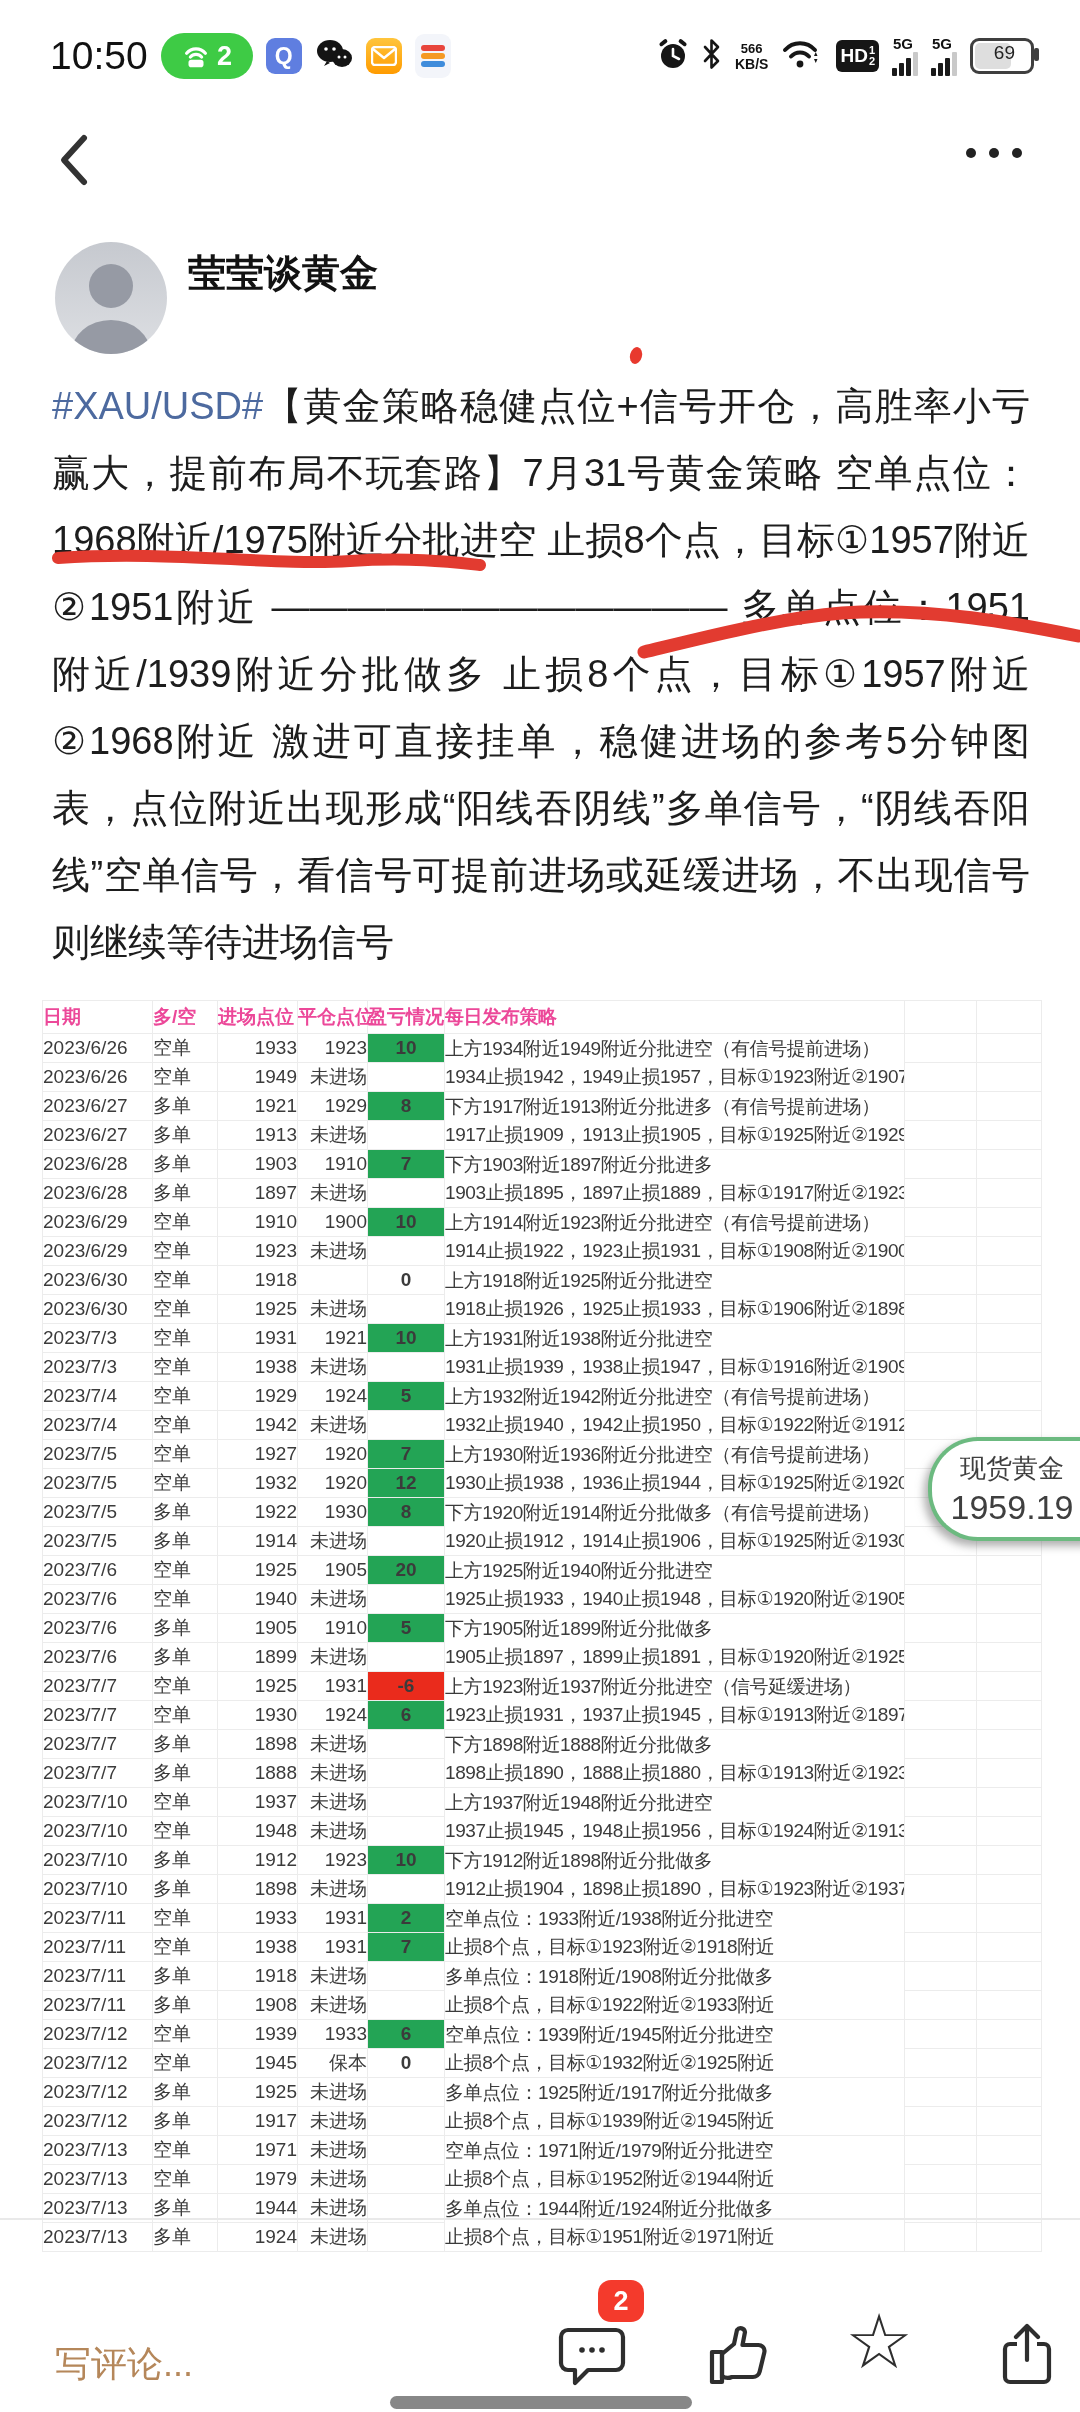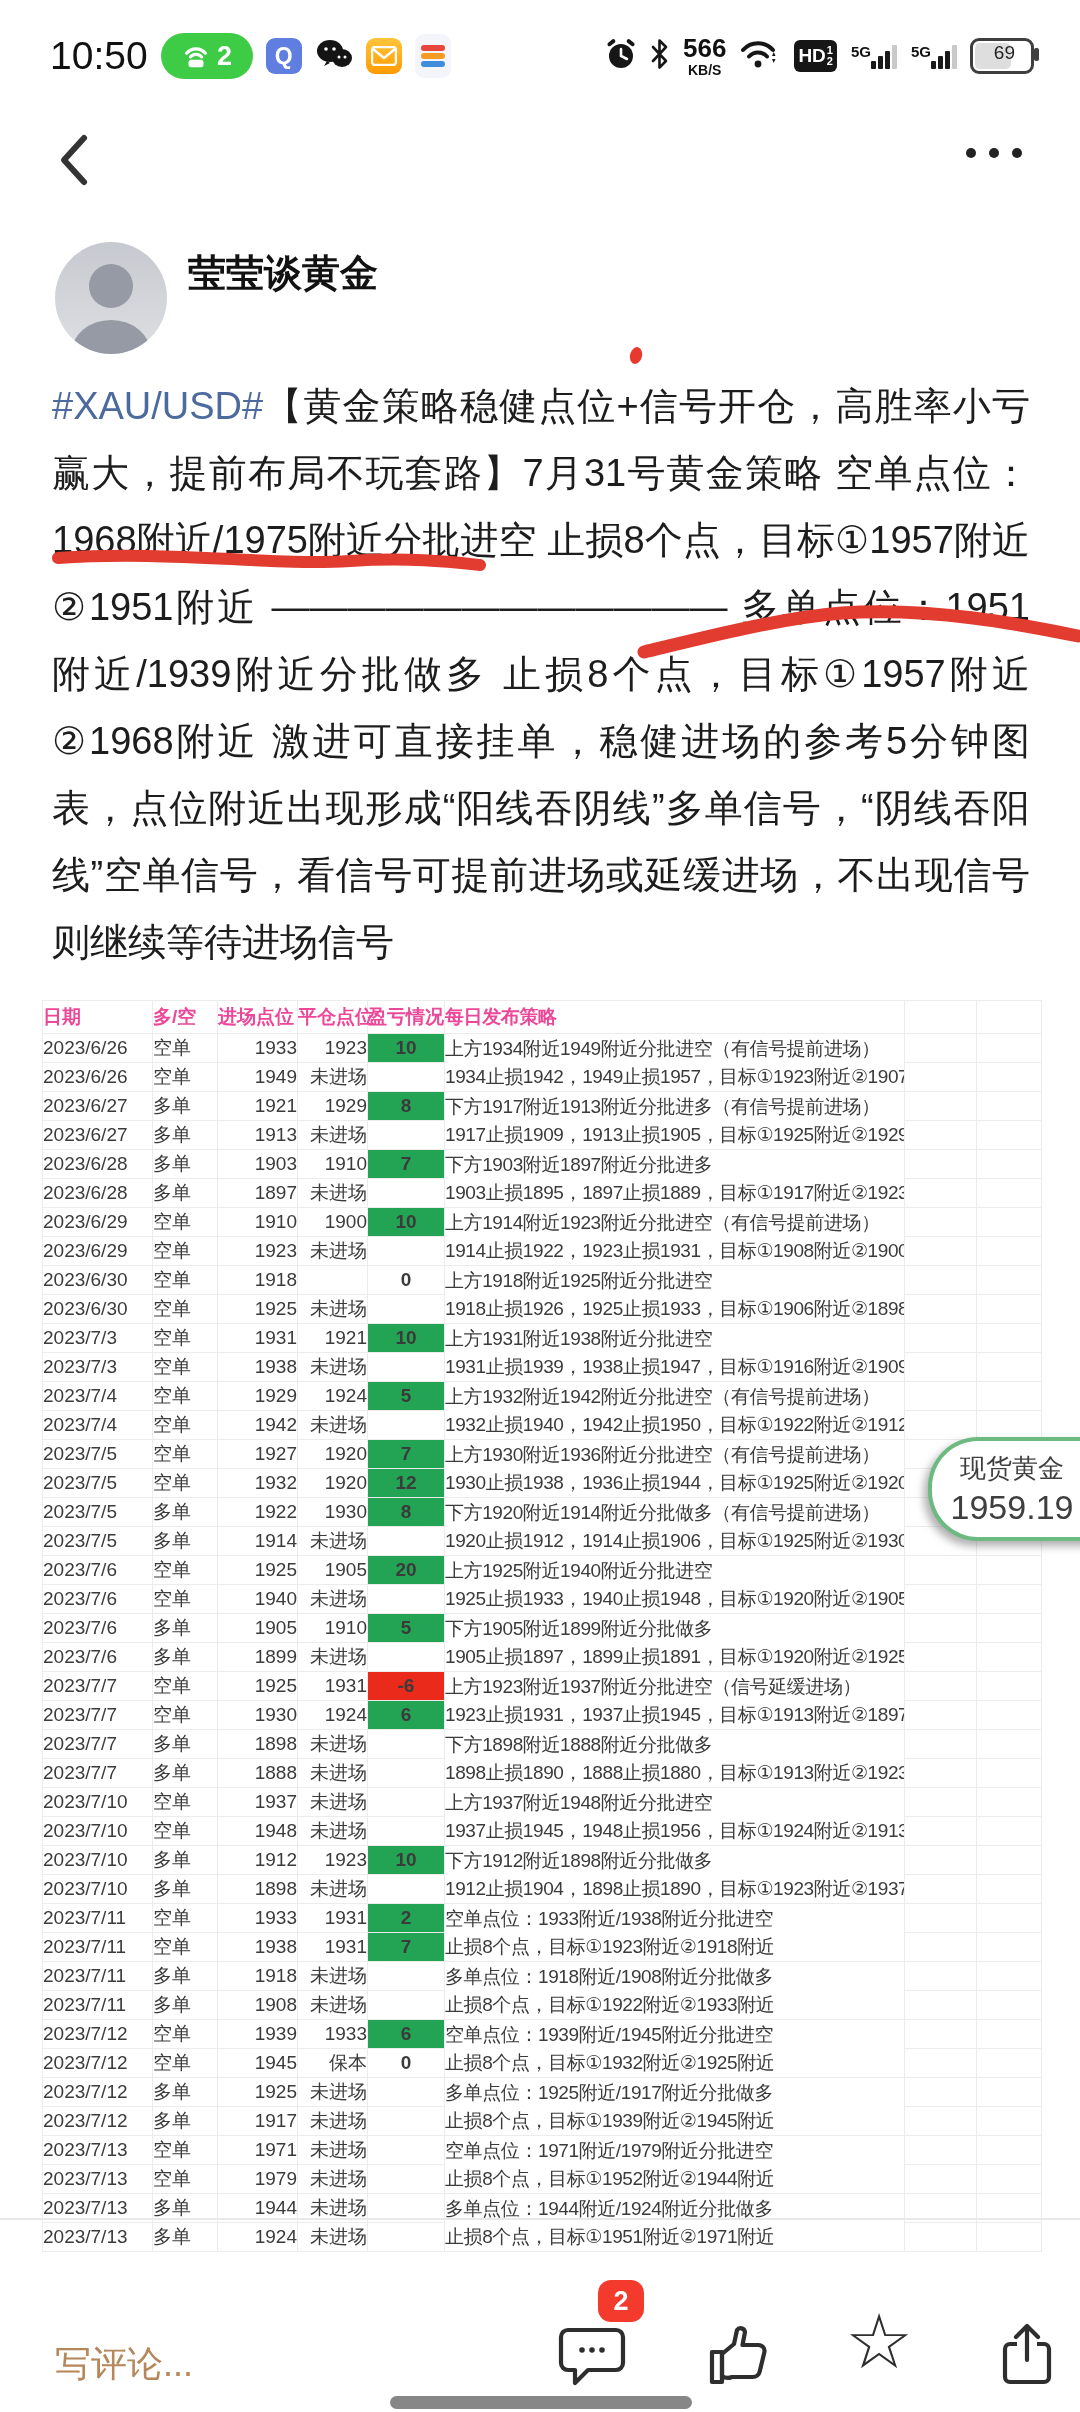--- a/index.html
+++ b/index.html
@@ -12,26 +12,26 @@
   .sb-right{gap:13px;}
   .sb-time{font-size:39px;color:#111;font-weight:500;letter-spacing:0;}
   .hotspot-pill{width:92px;height:46px;border-radius:23px;background:#3ecb45;display:flex;align-items:center;justify-content:center;gap:6px;}
   .hotspot-pill .cnt{color:#fff;font-size:27px;font-weight:700;}
   .app-ic{width:36px;height:36px;border-radius:9px;display:flex;align-items:center;justify-content:center;}
   .ic-qq{background:#5f7ee0;color:#fff;font-size:23px;font-weight:700;}
   .ic-mail{background:linear-gradient(#ffc53c,#ff9b00);}
   .ic-photos{background:#f3f5fa;flex-direction:column;gap:2px;padding:4px 0;}
   .ic-photos i{display:block;width:24px;height:6px;border-radius:3px;}
   .speed{display:flex;flex-direction:column;align-items:center;line-height:1;color:#111;font-weight:700;}
-  .speed .v{font-size:26px;}
+  .speed .v{font-size:13px;}
   .speed .u{font-size:14px;margin-top:2px;}
   .hd-badge{background:#161616;color:#fff;border-radius:6px;height:32px;display:flex;align-items:center;padding:0 4px;gap:1px;}
   .hd-badge .hd{font-size:19px;font-weight:700;}
   .hd-badge .st{display:flex;flex-direction:column;line-height:1;font-size:11px;font-weight:700;}
-  .sig{display:flex;flex-direction:row;align-items:flex-start;line-height:1;}
+  .sig{display:flex;flex-direction:column;align-items:flex-start;line-height:1;}
   .sig .g{font-size:15px;font-weight:700;color:#111;margin-left:1px;}
   .sig .bars{display:flex;align-items:flex-end;gap:2px;margin-top:1px;}
   .sig .bars i{display:block;width:5px;border-radius:1px;background:#1a1a1a;}
   .sig .bars i.dim{background:#c9c9c9;}
   .battery{position:relative;width:58px;height:30px;border:3px solid #3f3f3f;border-radius:9px;}
   .battery .fill{position:absolute;left:2px;top:2px;bottom:2px;width:36px;background:#dedede;border-radius:5px;}
   .battery .num{position:absolute;left:4px;top:1px;width:38px;text-align:right;font-size:19px;color:#222;}
   .battery:after{content:"";position:absolute;right:-8px;top:7px;width:5px;height:13px;background:#3f3f3f;border-radius:2px;}
   
   .nav-back{position:absolute;left:52px;top:130px;width:44px;height:60px;cursor:pointer;}

